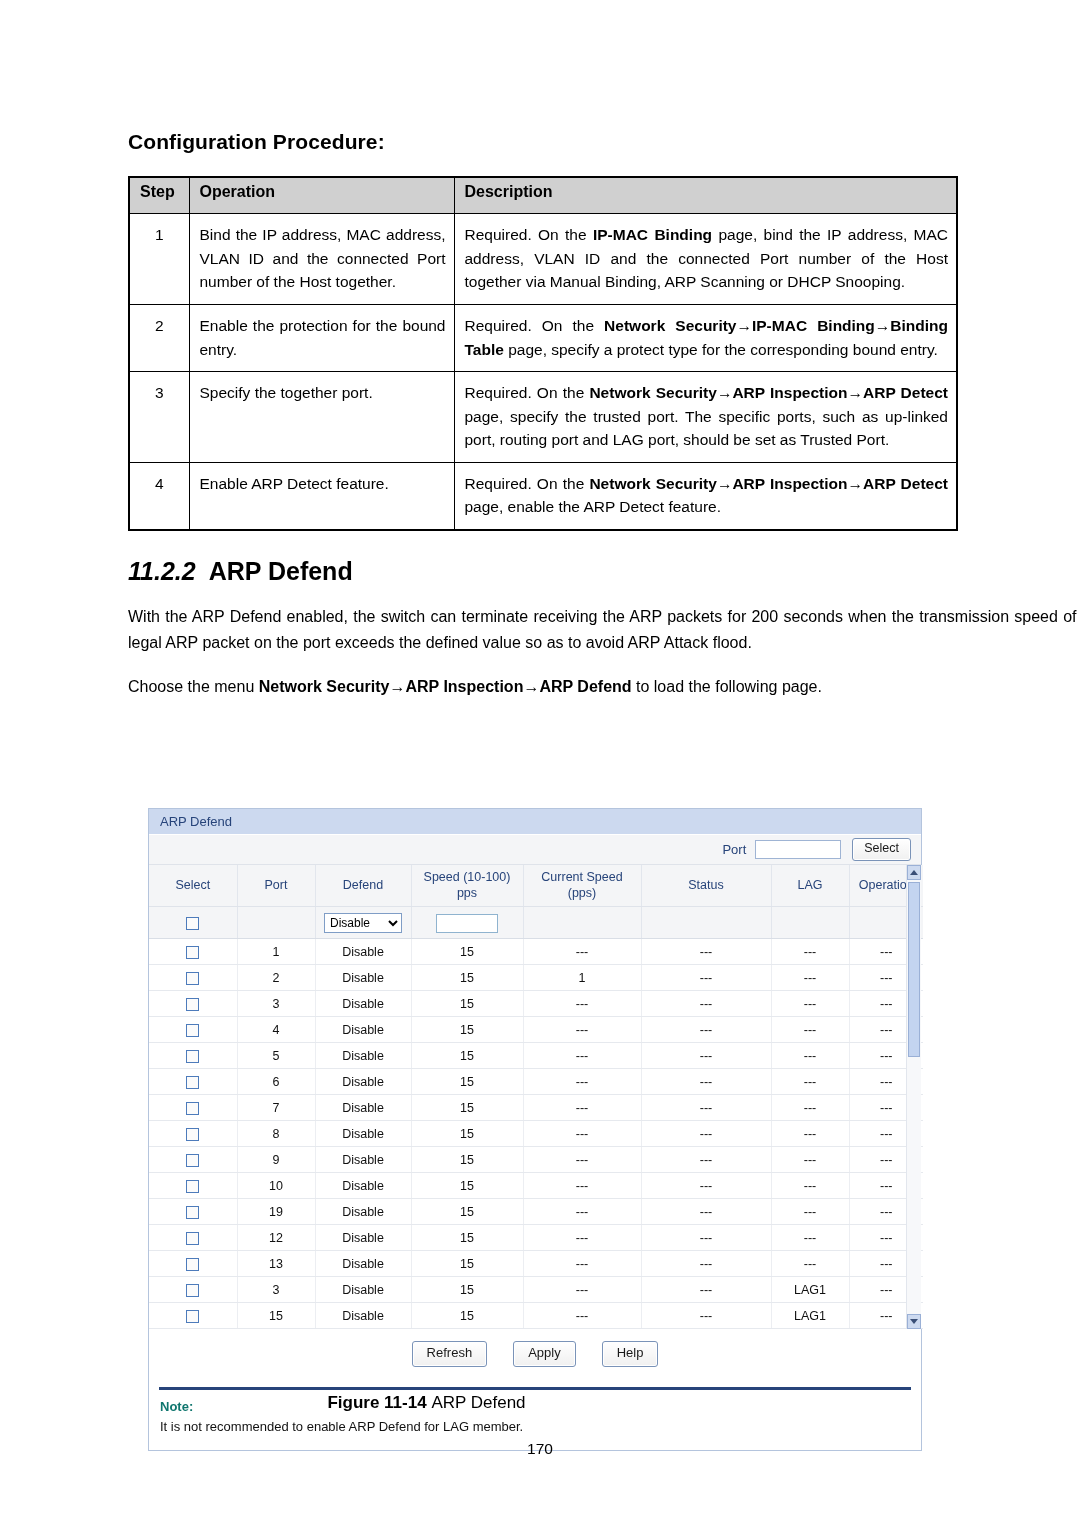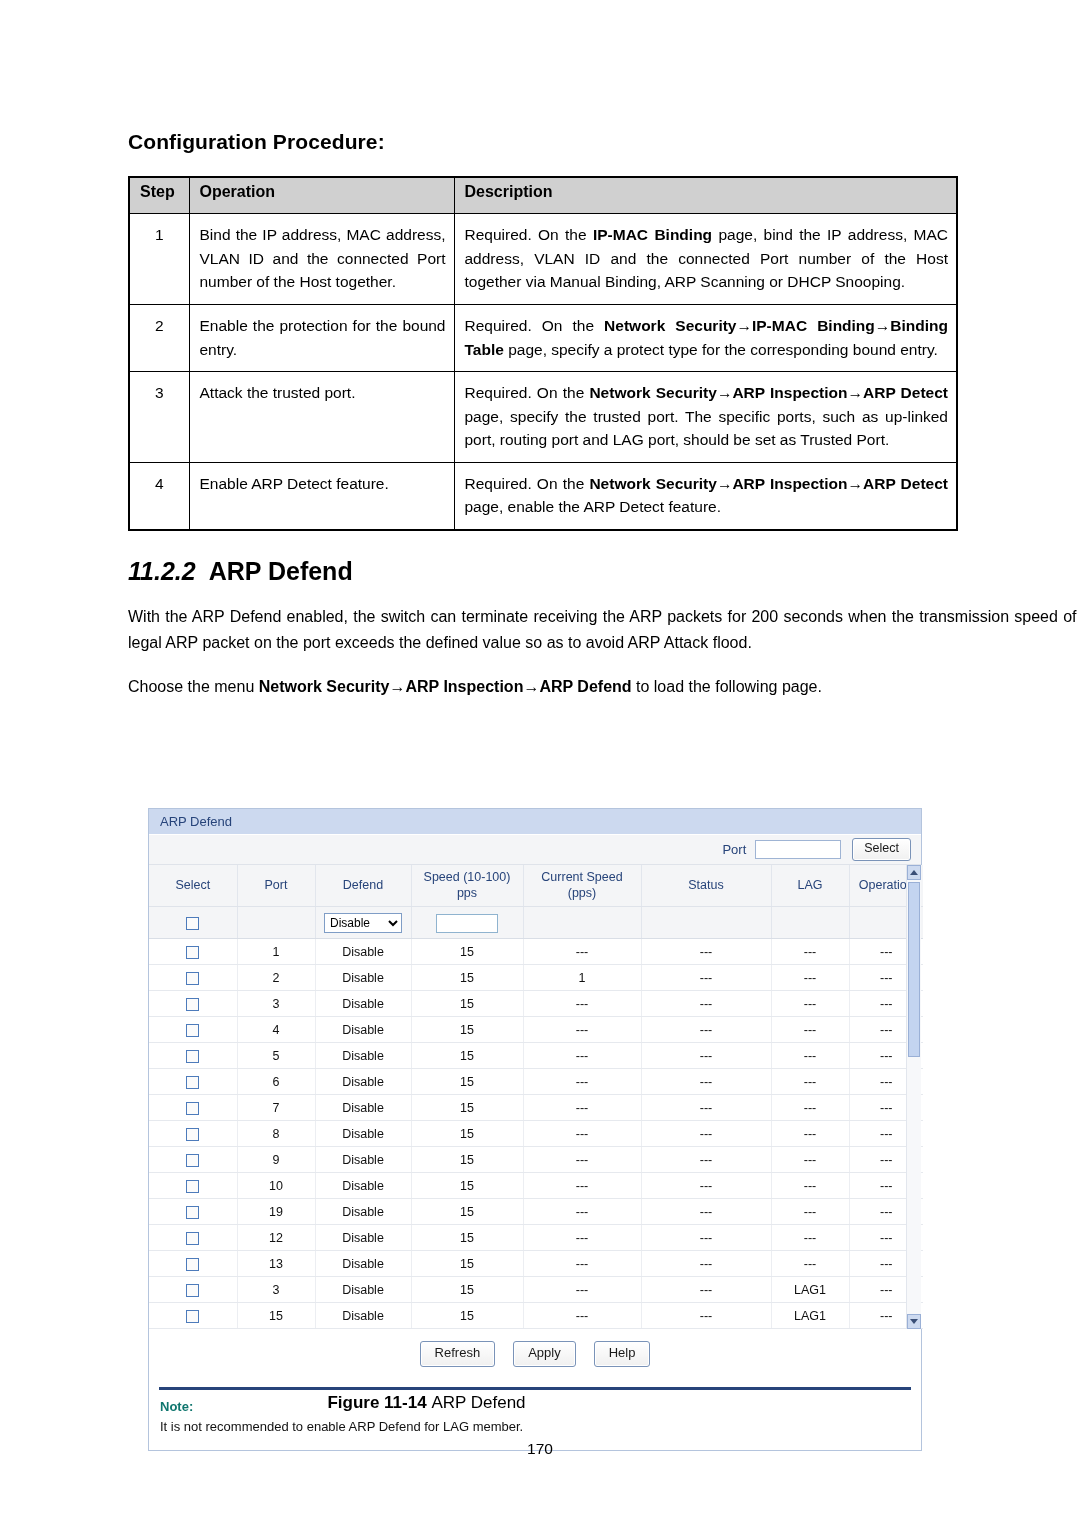--- a/index.html
+++ b/index.html
@@ -258,21 +258,21 @@
     height: 175px;
     background: #c3d4f0;
     border: 1px solid #9ab0d6;
     box-sizing: border-box;
     cursor: pointer;
   }
 
   .ui-buttons {
     display: flex;
     justify-content: center;
-    gap: 18px;
+    gap: 26px;
     padding: 12px 0 14px 0;
     background: #ffffff;
     align-items: flex-end;
   }
   .ui-buttons .btn { padding: 3px 14px 4px 14px; font-size: 13px; }
 
   .note-sep {
     height: 3px;
     background: #27447a;
     margin: 6px 10px 0 10px;
@@ -338,21 +338,21 @@
           <td class="just">Bind the IP address, MAC address, VLAN ID and the connected Port number of the Host together.</td>
           <td class="just"><span>Required. On the </span><b>IP-MAC Binding</b><span> page, bind the IP address, MAC address, VLAN ID and the connected Port number of the Host together via Manual Binding, ARP Scanning or DHCP Snooping.</span></td>
         </tr>
         <tr>
           <td class="step">2</td>
           <td class="just">Enable the protection for the bound entry.</td>
           <td class="just"><span>Required. On the </span><b>Network Security→IP-MAC Binding→Binding Table</b><span> page, specify a protect type for the corresponding bound entry.</span></td>
         </tr>
         <tr>
           <td class="step">3</td>
-          <td class="just">Attack the trusted port.</td>
+          <td class="just">Specify the together port.</td>
           <td class="just"><span>Required. On the </span><b>Network Security→ARP Inspection→ARP Detect</b><span> page, specify the trusted port. The specific ports, such as up-linked port, routing port and LAG port, should be set as Trusted Port.</span></td>
         </tr>
         <tr>
           <td class="step">4</td>
           <td class="just">Enable ARP Detect feature.</td>
           <td class="just"><span>Required. On the </span><b>Network Security→ARP Inspection→ARP Detect</b><span> page, enable the ARP Detect feature.</span></td>
         </tr>
       </tbody>
     </table>
 

